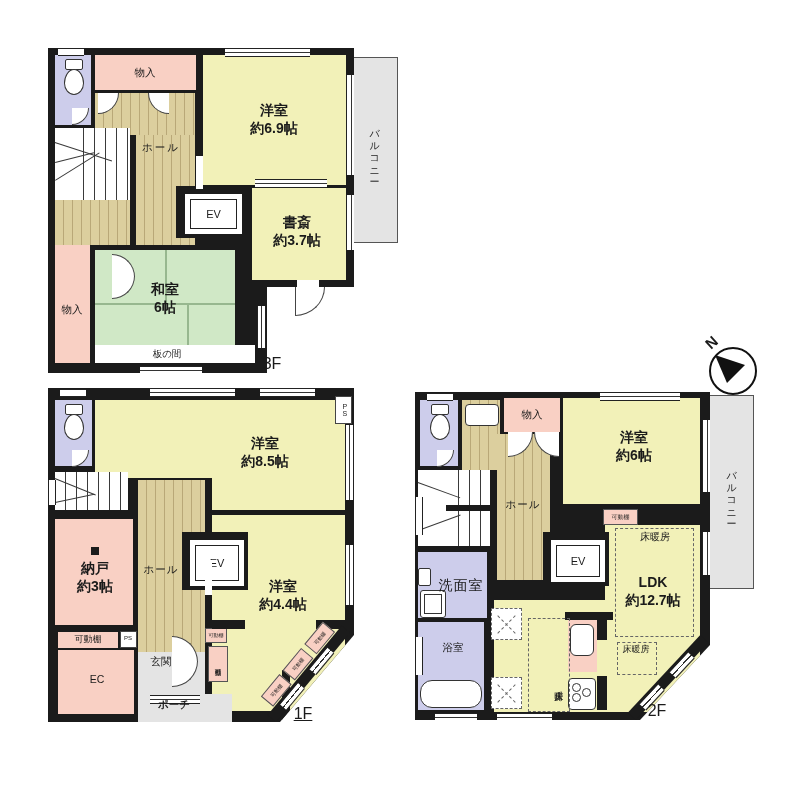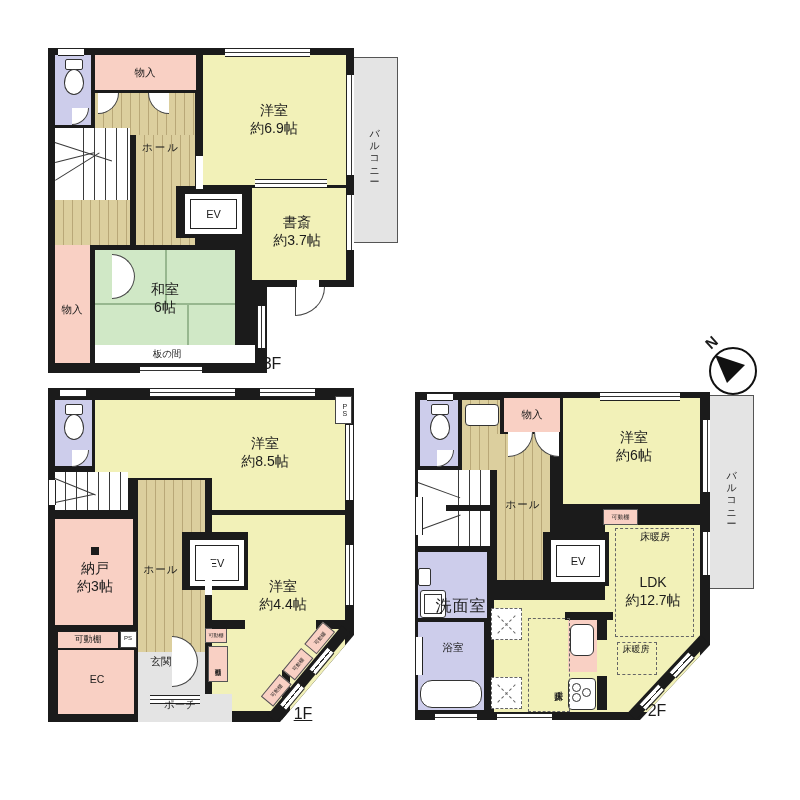--- a/index.html
+++ b/index.html
@@ -7,21 +7,21 @@
          font-family:"Liberation Sans","DejaVu Sans",sans-serif;color:#1b1b1b;}
   .abs{position:absolute;}
   .floor{position:absolute;background:#1b1b1b;}
   .room{position:absolute;}
   .wood{background:repeating-linear-gradient(90deg,#dccf9e 0 8px,#b9a878 8px 9px);}
   .stairs{position:absolute;background:#fff;}
   .tread-v{background:#fff repeating-linear-gradient(90deg,transparent 0 10px,#3a3a3a 10px 11px);}
   .sline{position:absolute;height:0;border-top:1.2px solid #3a3a3a;}
   .lbl{position:absolute;transform:translate(-50%,-50%);text-align:center;white-space:nowrap;line-height:1.25;}
   .lbl .nm,.lbl .sz{display:block;}
-  .rm-name{font-size:14px;}
+  .rm-name{font-size:14px;font-weight:bold;}
   .sm{font-size:10.5px;}
   .tiny{font-size:5px;letter-spacing:0;}
   .vtext{writing-mode:vertical-rl;text-orientation:upright;}
   .win-h{position:absolute;background:linear-gradient(180deg,#fff 0 44%,#333 44% 58%,#fff 58% 100%);
          border-top:1.3px solid #222;border-bottom:1.3px solid #222;}
   .win-v{position:absolute;background:linear-gradient(90deg,#fff 0 44%,#333 44% 58%,#fff 58% 100%);
          border-left:1.3px solid #222;border-right:1.3px solid #222;}
   .arc{position:absolute;background:#fff;border:0 solid #444;}
   .arc.tr{border-top-right-radius:100%;border-top-width:1.3px;border-right-width:1.3px;}
   .arc.bl{border-bottom-left-radius:100%;border-bottom-width:1.3px;border-left-width:1.3px;}
@@ -194,21 +194,21 @@
     </div>
     <div class="lbl sm" style="left:113px;top:182px;letter-spacing:1px;">ホール</div>
     <div class="lbl rm-name" style="left:235px;top:207px;">
       <span class="nm">洋室</span>
       <span class="sz">約4.4帖</span>
     </div>
     <div class="lbl" style="left:40px;top:252px;font-size:9px;">可動棚</div>
     <div class="lbl" style="left:80px;top:251px;font-size:6px;">PS</div>
     <div class="lbl sm" style="left:49px;top:292px;">EC</div>
     <div class="lbl sm" style="left:113px;top:274px;">玄関</div>
-    <div class="lbl sm" style="left:132px;top:317px;">ポーチ</div>
+    <div class="lbl sm" style="left:126px;top:317px;font-weight:bold;">ポーチ</div>
     <div class="lbl tiny" style="left:168px;top:247px;">可動棚</div>
     <div class="lbl vtext" style="left:170px;top:276px;font-size:6.5px;">可動棚</div>
   </div>
   <div class="lbl" style="left:303px;top:714px;font-size:16px;text-decoration:underline;">1F</div>
 
   <div class="balcony" style="left:708px;top:395px;width:44px;height:192px;">
     <span>バルコニー</span>
   </div>
 
   <div class="floor" style="left:415px;top:392px;width:295px;height:328px;
@@ -289,21 +289,21 @@
       <span class="sz">約6帖</span>
     </div>
     <div class="lbl sm" style="left:108px;top:113px;letter-spacing:1px;">ホール</div>
     <div class="lbl rm-name" style="left:238px;top:199px;">
       <span class="nm">LDK</span>
       <span class="sz">約12.7帖</span>
     </div>
     <div class="lbl" style="left:240px;top:145px;font-size:10px;">床暖房</div>
     <div class="lbl" style="left:221px;top:258px;font-size:9px;">床暖房</div>
     <div class="lbl vtext" style="left:143px;top:292px;font-size:9px;">床暖房</div>
-    <div class="lbl" style="left:46px;top:194px;font-size:16px;letter-spacing:1px;margin-top:20px;">洗面室</div>
+    <div class="lbl" style="left:46px;top:194px;font-size:14px;letter-spacing:1px;">洗面室</div>
     <div class="lbl sm" style="left:38px;top:256px;">浴室</div>
   </div>
   <div class="lbl" style="left:657px;top:711px;font-size:16px;">2F</div>
 
   <div class="abs" style="left:703px;top:333px;width:58px;height:62px;">
     <div class="abs" style="left:6px;top:14px;width:44px;height:44px;border:2.5px solid #111;border-radius:50%;background:#fff;"></div>
     <svg width="58" height="62" style="position:absolute;left:0;top:0;">
       <polygon points="12,22 42,32 24,50" fill="#111"></polygon>
     </svg>
     <div class="lbl" style="left:9px;top:10px;font-size:15px;font-weight:bold;transform:translate(-50%,-50%) rotate(-42deg);">N</div>

